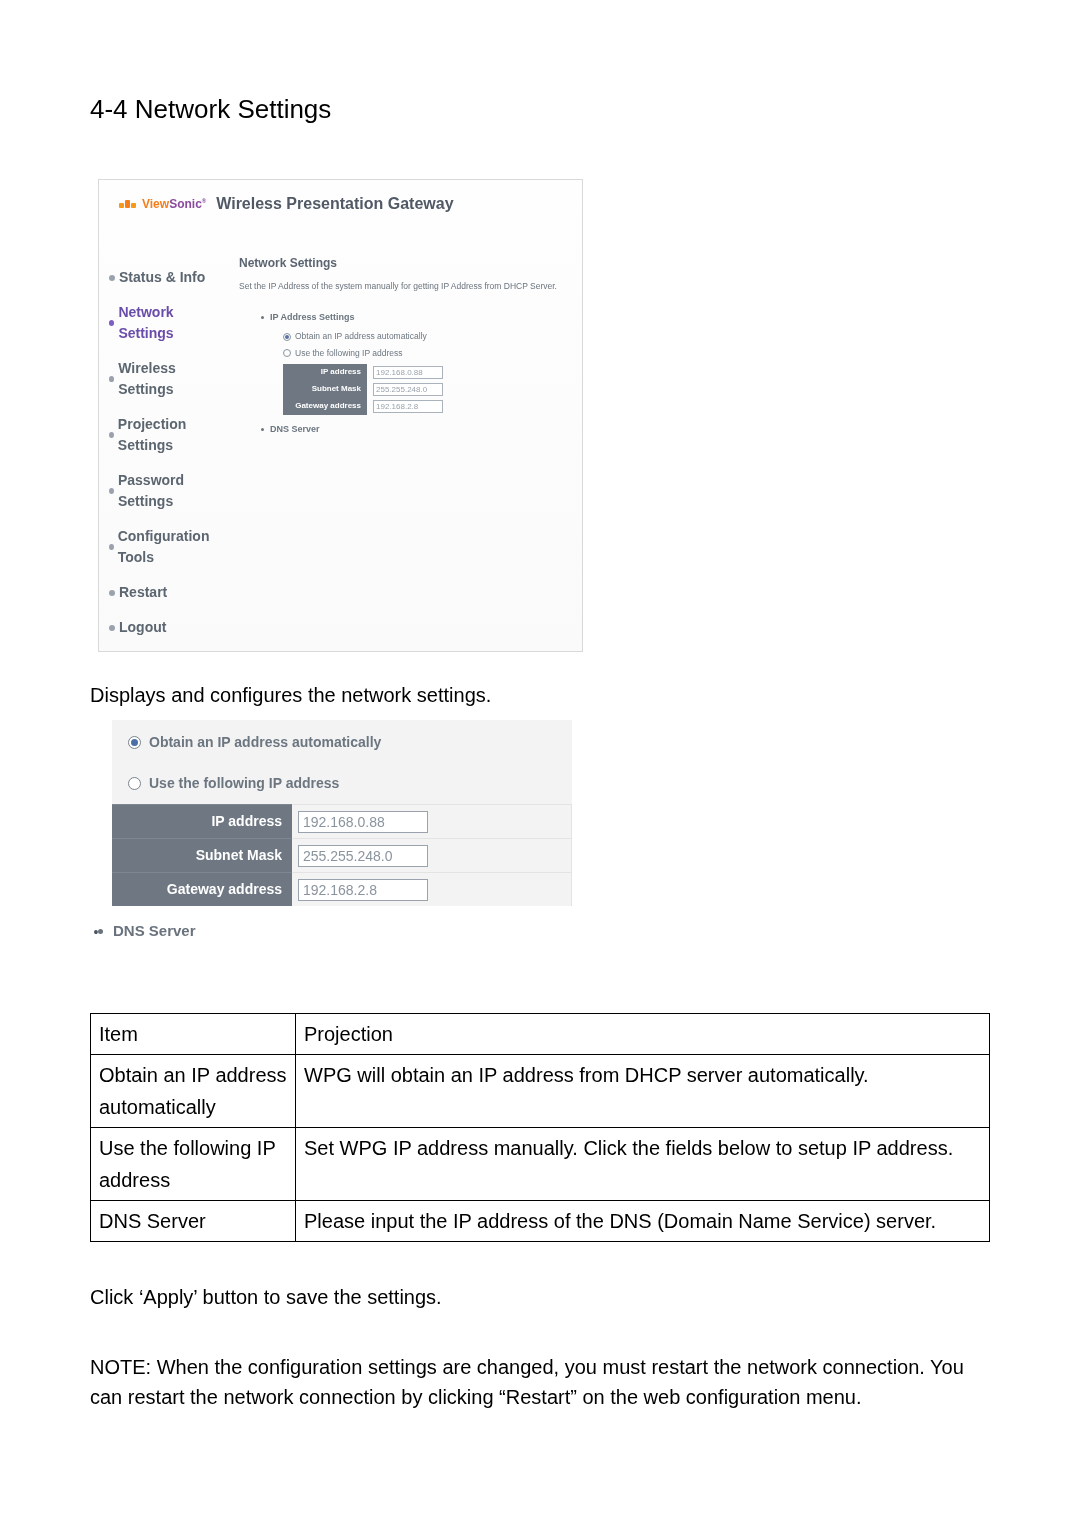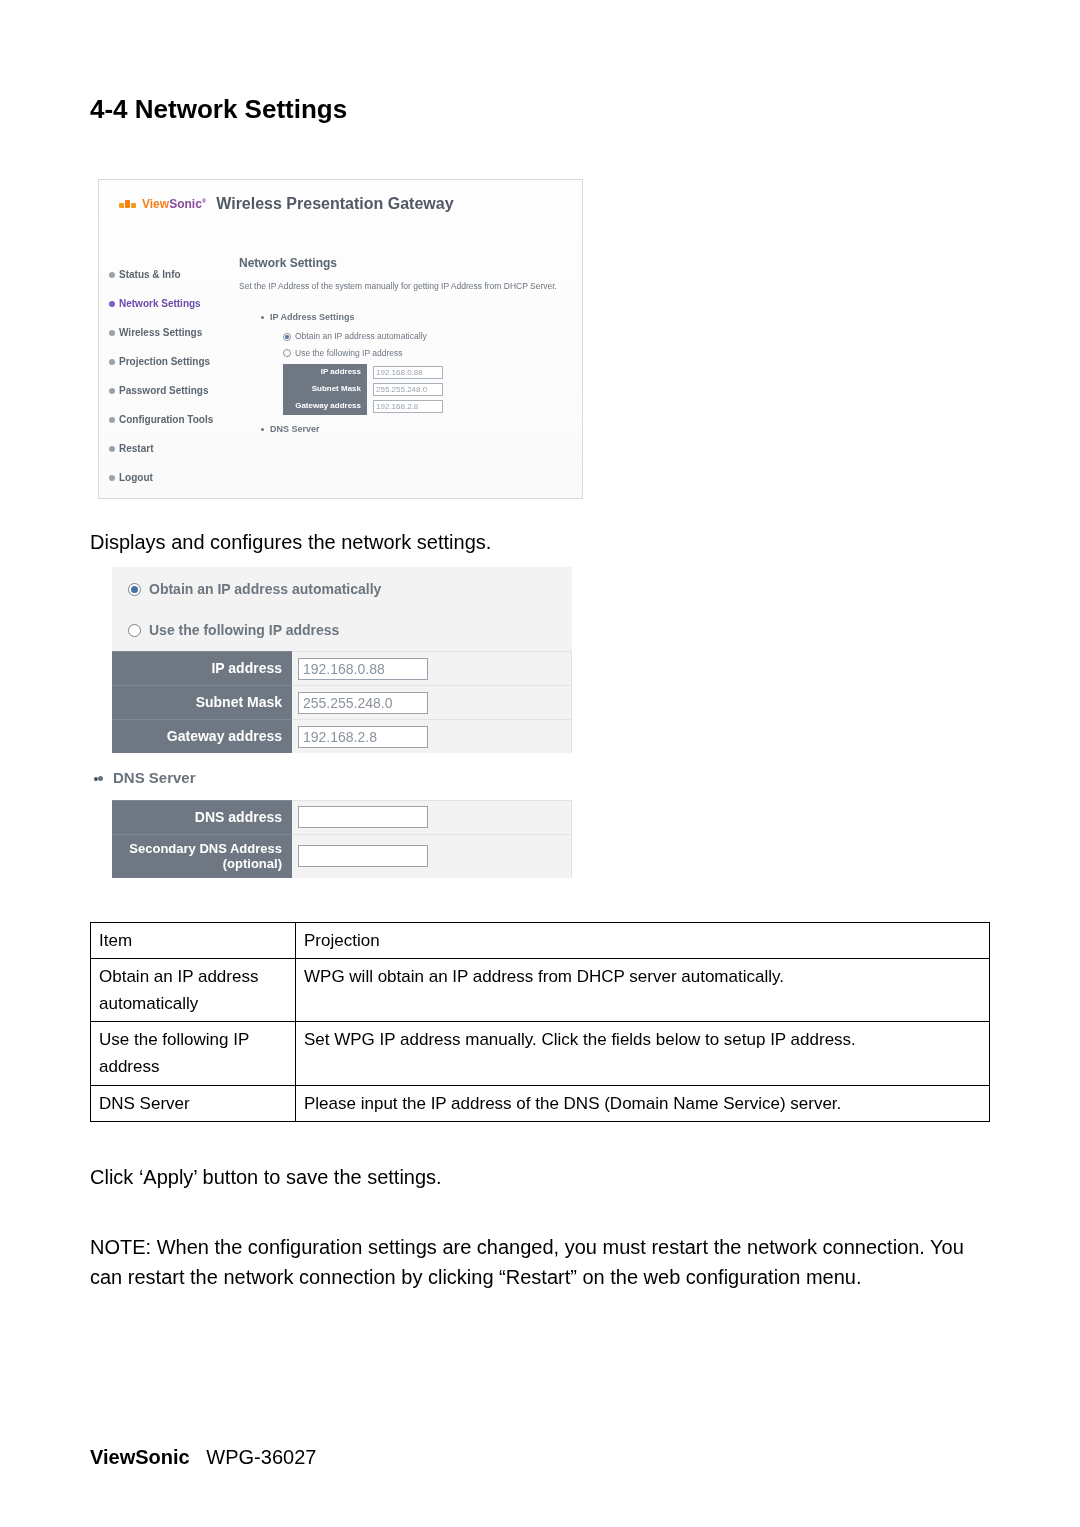--- a/index.html
+++ b/index.html
@@ -6,21 +6,21 @@
   body {
     font-family: Arial, Helvetica, sans-serif;
     background: #fff;
     width: 1080px;
     padding: 90px 90px 40px 90px;
     color: #000;
     font-size: 20px;
     line-height: 1.5;
   }
   .section-title {
-    font-weight: bold;
+    font-weight: normal;
     font-size: 26px;
     margin-bottom: 50px;
   }
 
   
   .shot1 {
     width: 485px;
     margin-left: 8px;
     background: linear-gradient(#fefefe, #fafafa);
     border: 1px solid #d9d9d9;
@@ -50,21 +50,21 @@
   .brandbar .vs b { color:#f57e1a; }
   .brandbar .prod {
     font-size: 16px; font-weight: bold; color: #505965;
     margin-left: 6px;
   }
 
   .shot1-body { display: flex; padding: 0 10px; gap: 18px; }
   .sidebar { width: 112px; padding-top: 24px; }
   .sidebar .nav-item {
     display: flex; align-items: center; gap: 4px;
-    font-size: 10px; font-weight: bold; color: #5c6670;
+    font-size: 14px; font-weight: bold; color: #5c6670;
     padding: 7px 0;
   }
   .sidebar .nav-item.active { color: #6a4caa; }
   .sidebar .dot {
     width: 6px; height: 6px; border-radius: 50%;
     background: #9aa3ad; display: inline-block;
   }
   .sidebar .nav-item.active .dot { background: #7d5ec2; }
 
   .content { flex: 1; padding-top: 18px; }
@@ -143,22 +143,22 @@
   }
   .dnshdr {
     padding:14px 4px 10px 2px; font-weight:bold; color:#6a737d; font-size:15px;
     display:flex; align-items:center; gap:10px;
   }
   .dnshdr .disc{width:5px;height:5px;border-radius:50%;background:#6a737d;display:inline-block;margin-left:-16px;}
   .shot2 .lab.tall { line-height:1.2; text-align:right; font-size:13px; }
 
   
   table.desc {
-    margin-top: 44px; width: 100%; border-collapse: collapse;
-    font-size: 17px; color:#000;
+    margin-top: 60px; width: 100%; border-collapse: collapse;
+    font-size: 20px; color:#000;
   }
   table.desc th, table.desc td {
     border:1px solid #000; padding:4px 8px; text-align:left; vertical-align:top;
     font-weight:normal; line-height:1.6;
   }
   table.desc .c1 { width: 205px; }
 
   .para { margin-top: 40px; }
   .footer {
     display:flex; justify-content:flex-start; align-items:baseline;
@@ -285,34 +285,20 @@
           <div class="lab">Gateway address</div>
           <div class="val">
             <input disabled="" value="192.168.2.8" style="">
           </div>
         </div>
     </div>
     <div class="dnshdr">
         <span class="disc"></span>
         <span>DNS Server</span>
       </div>
-    <div class="shot2">
-      <div class="row2">
-          <div class="lab">DNS address</div>
-          <div class="val">
-            <input value="" style="">
-          </div>
-        </div>
-      <div class="row2">
-          <div class="lab tall">Secondary DNS Address (optional)</div>
-          <div class="val">
-            <input value="" style="">
-          </div>
-        </div>
-    </div>
   </div>
 </div>
 
 <table class="desc">
   <tbody>
       <tr>
     <td class="c1">Item</td>
     <td>Projection</td>
   </tr>
   <tr>

